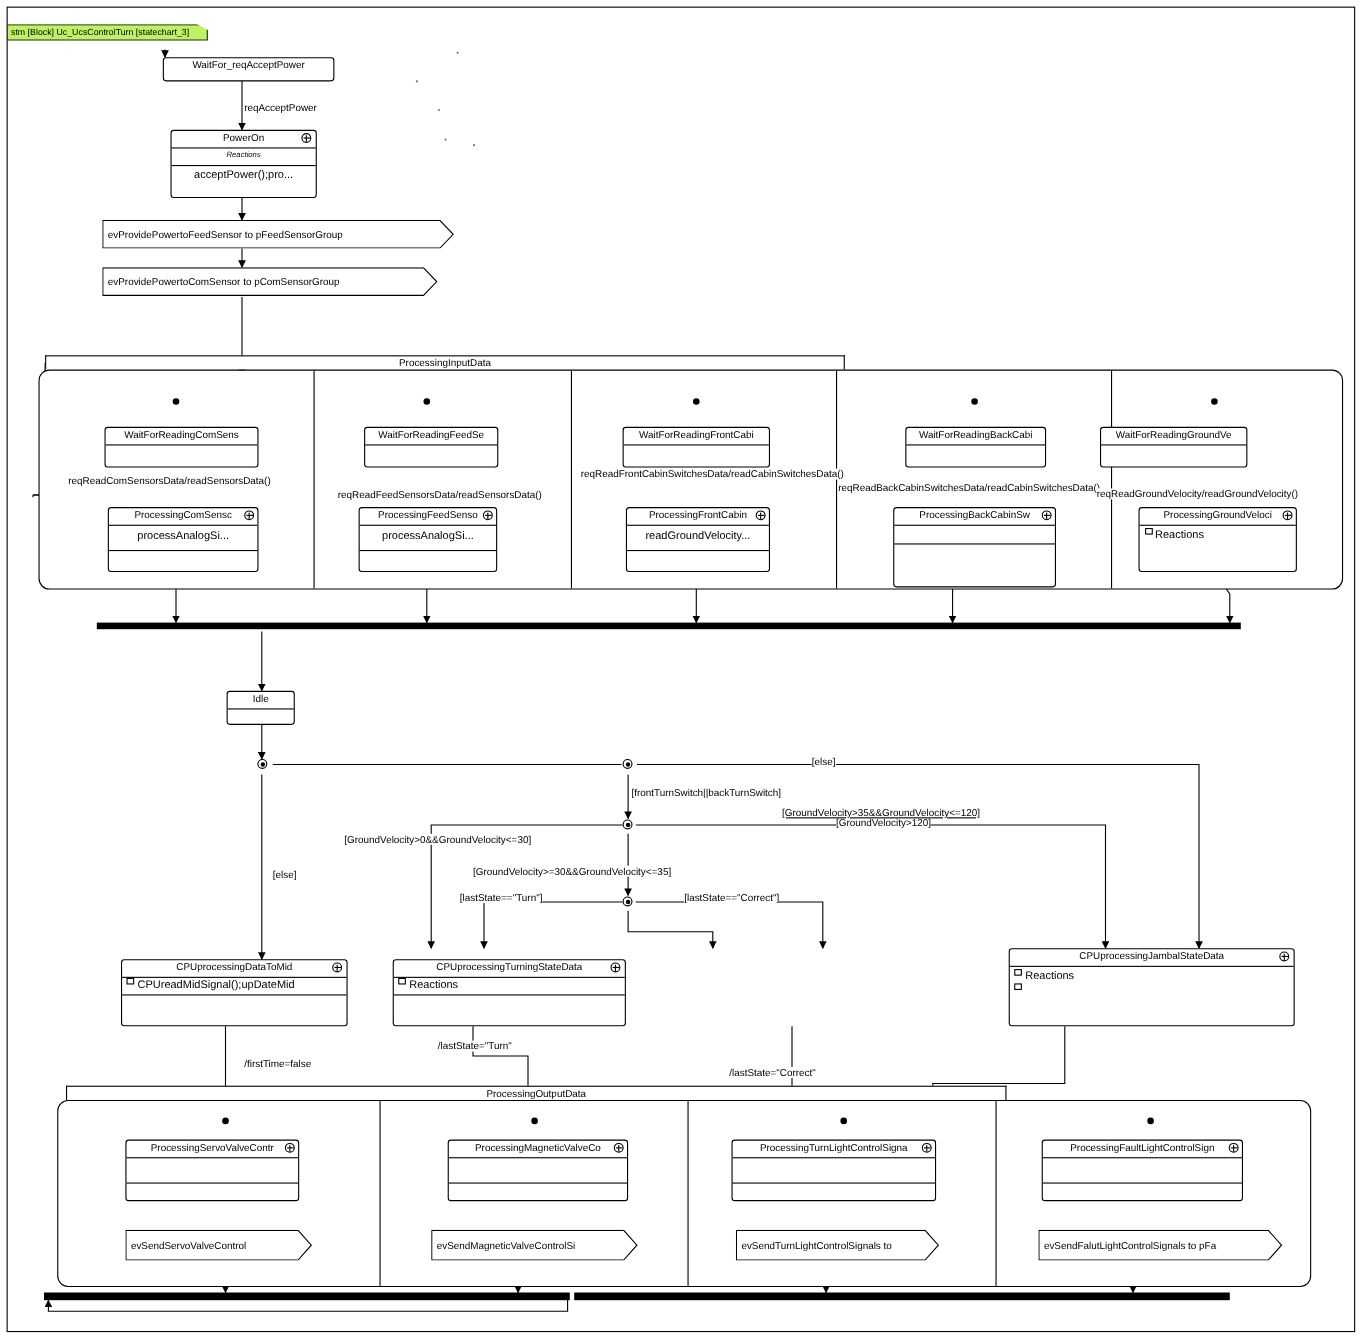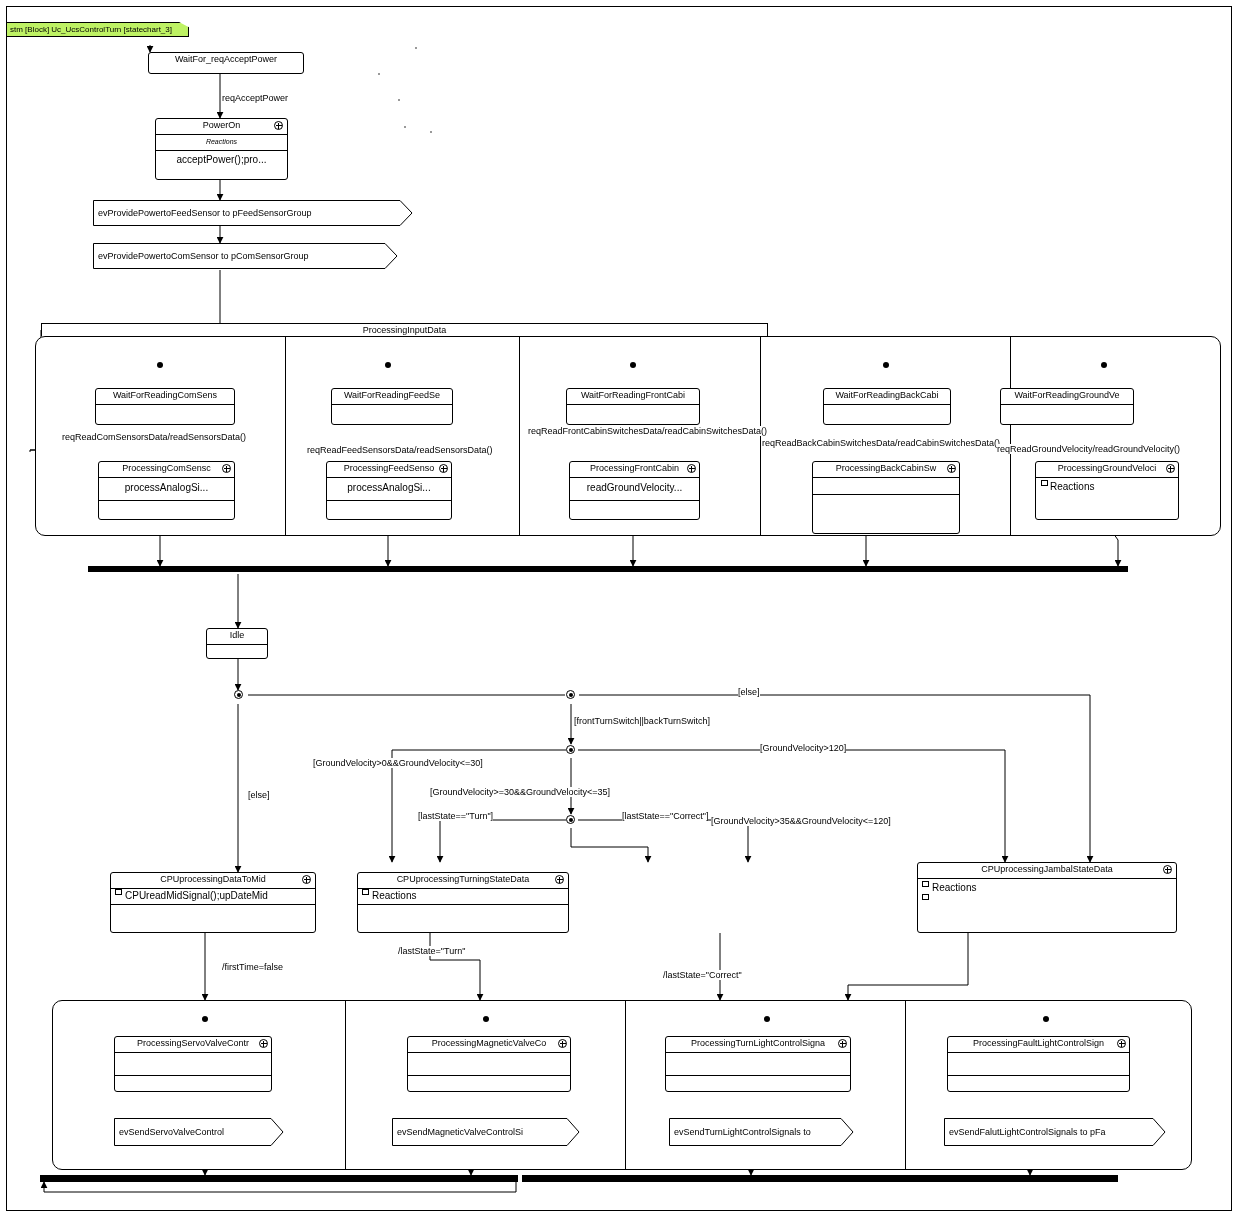--- a/index.html
+++ b/index.html
@@ -410,21 +410,21 @@
 
   <div class="junction" style="left:234px; top:690px;"></div>
   <div class="junction" style="left:566px; top:690px;"></div>
   <div class="junction" style="left:566px; top:745px;"></div>
   <div class="junction" style="left:566px; top:815px;"></div>
 
   <div class="lab" style="left:738px; top:687px;">[else]</div>
   <div class="lab" style="left:574px; top:716px;">[frontTurnSwitch||backTurnSwitch]</div>
   <div class="lab" style="left:313px; top:758px;">[GroundVelocity&gt;0&amp;&amp;GroundVelocity&lt;=30]</div>
   <div class="lab" style="left:760px; top:743px;">[GroundVelocity&gt;120]</div>
-  <div class="lab" style="left:711px; top:816px;">[GroundVelocity&gt;35&amp;&amp;GroundVelocity&lt;=120]</div>
+  <div class="lab" style="left:711px; top:734px;text-decoration:underline;">[GroundVelocity&gt;35&amp;&amp;GroundVelocity&lt;=120]</div>
   <div class="lab" style="left:430px; top:787px;">[GroundVelocity&gt;=30&amp;&amp;GroundVelocity&lt;=35]</div>
   <div class="lab" style="left:418px; top:811px;">[lastState=="Turn"]</div>
   <div class="lab" style="left:622px; top:811px;">[lastState=="Correct"]</div>
   <div class="lab" style="left:248px; top:790px;">[else]</div>
 
   <div class="state" style="left:110px; top:872px; width:206px; height:61px;">
     <div class="title">CPUprocessingDataToMid</div>
     <div class="compart" style="padding-left:14px;">CPUreadMidSignal();upDateMid</div>
     <div class="compart last blank"></div>
     <div class="mini-icon" style="left:4px; top:16px;"></div>
@@ -445,20 +445,21 @@
     <div class="compart last" style="height:56px;padding-left:14px;padding-top:3px;">Reactions</div>
     <div class="mini-icon" style="left:4px; top:18px;"></div>
     <div class="mini-icon" style="left:4px; top:31px;"></div>
     <div class="icon-circle" style="right:4px; top:2px;"></div>
   </div>
 
   <div class="lab" style="left:222px; top:962px;">/firstTime=false</div>
   <div class="lab" style="left:398px; top:946px;">/lastState="Turn"</div>
   <div class="lab" style="left:663px; top:970px;">/lastState="Correct"</div>
 
+  <div class="region-tab" style="left:60px; top:987px; width:855px;">ProcessingOutputData</div>
   <div class="region" style="left:52px; top:1000px; width:1140px; height:170px;"></div>
 
   <div class="vdiv" style="left:345px; top:1001px; height:168px;"></div>
   <div class="vdiv" style="left:625px; top:1001px; height:168px;"></div>
   <div class="vdiv" style="left:905px; top:1001px; height:168px;"></div>
 
   <div class="initdot" style="left:202px; top:1016px;"></div>
   <div class="initdot" style="left:483px; top:1016px;"></div>
   <div class="initdot" style="left:764px; top:1016px;"></div>
   <div class="initdot" style="left:1043px; top:1016px;"></div>

